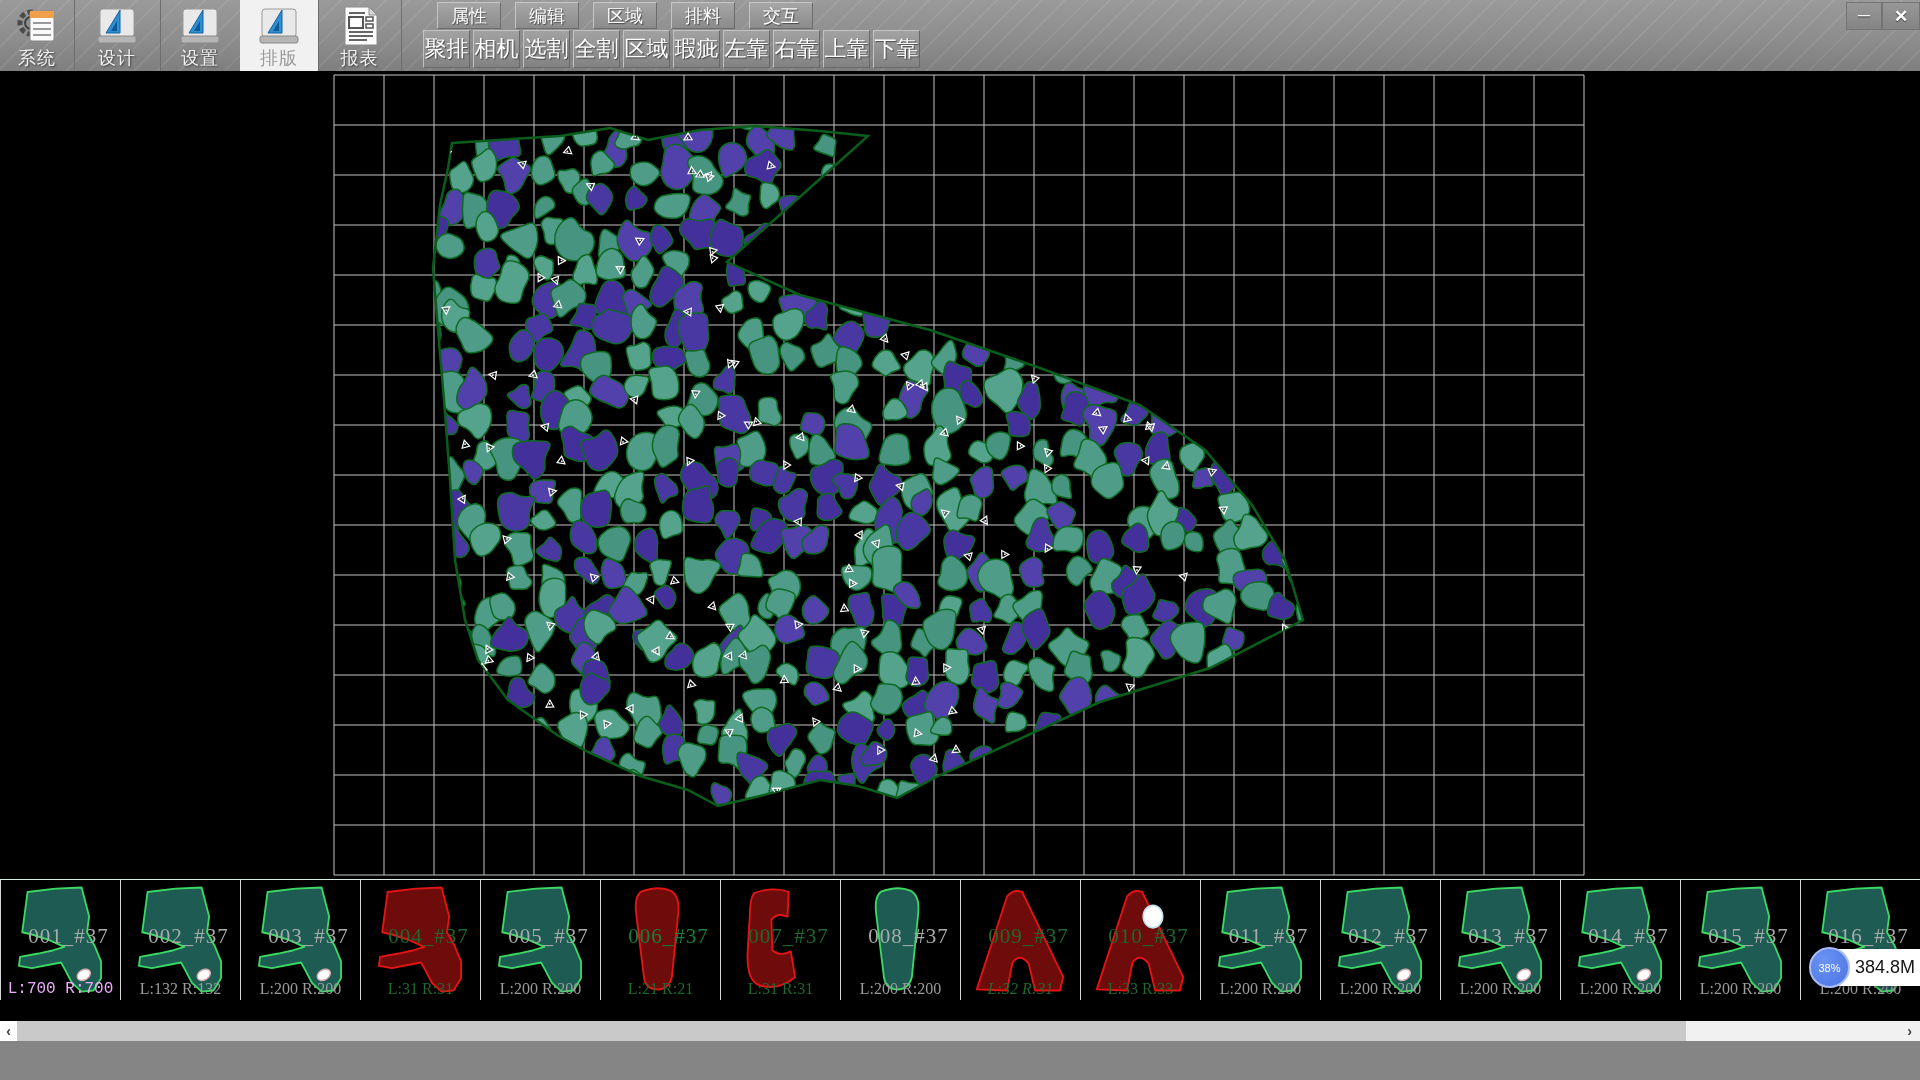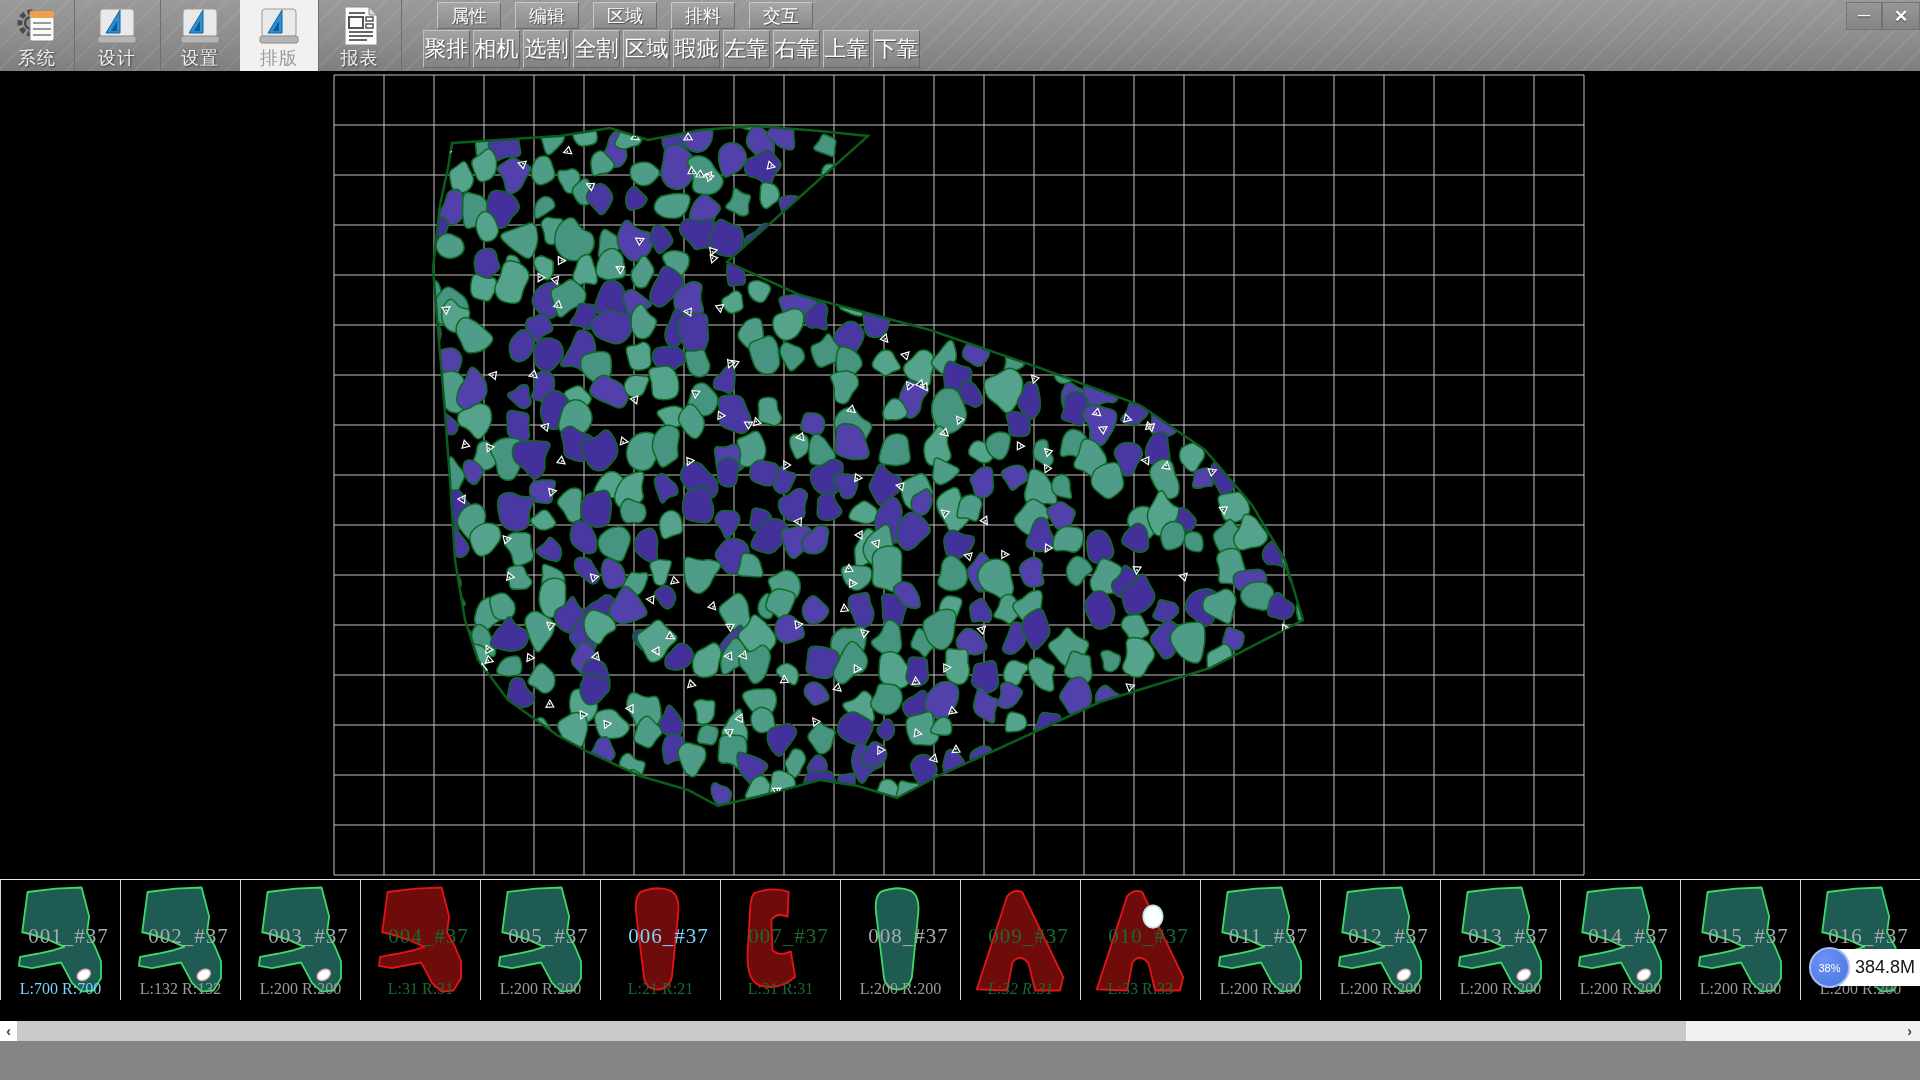--- a/index.html
+++ b/index.html
@@ -1191,21 +1191,21 @@
 </div>
 
 <div class="strip">
   <div class="cells" id="partCells">
       <div class="cell">
         <svg width="108" height="112" viewBox="0 0 100 100" preserveAspectRatio="none">
           <path d="M20,8 L46,5 L70,4 L77,30 L75,44 L82,56 L88,70 L88,85 L81,96 L70,97 L61,89 L55,78 L51,71 L40,73 L24,76 L12,74 L13,66 L30,63 L44,60 L54,57 L40,51 L24,46 L15,44 Z" fill="#1E5B53" stroke="#3BD964" stroke-width="1.7" stroke-linejoin="round"></path>
           <ellipse cx="72" cy="82" rx="6.5" ry="4.5" fill="#FFFFFF" stroke="#dcacac" stroke-width="1.3" transform="rotate(-28 72 82)"></ellipse>
         </svg>
         <div class="pid" style="color: rgb(169, 171, 171);">001_#37</div>
-        <div class="plr" style="color: #7dd3fc;">L:700 R:700</div>
+        <div class="plr" style="color: #f0abfc; font-family: Liberation Mono, monospace;">L:700 R:700</div>
       </div>
       <div class="cell">
         <svg width="108" height="112" viewBox="0 0 100 100" preserveAspectRatio="none">
           <path d="M20,8 L46,5 L70,4 L77,30 L75,44 L82,56 L88,70 L88,85 L81,96 L70,97 L61,89 L55,78 L51,71 L40,73 L24,76 L12,74 L13,66 L30,63 L44,60 L54,57 L40,51 L24,46 L15,44 Z" fill="#1E5B53" stroke="#3BD964" stroke-width="1.7" stroke-linejoin="round"></path>
           <ellipse cx="72" cy="82" rx="6.5" ry="4.5" fill="#FFFFFF" stroke="#dcacac" stroke-width="1.3" transform="rotate(-28 72 82)"></ellipse>
         </svg>
         <div class="pid" style="color: rgb(169, 171, 171);">002_#37</div>
         <div class="plr" style="color: rgb(155, 155, 155);">L:132 R:132</div>
       </div>
       <div class="cell">
@@ -1227,21 +1227,21 @@
         <svg width="108" height="112" viewBox="0 0 100 100" preserveAspectRatio="none">
           <path d="M20,8 L46,5 L70,4 L77,30 L75,44 L82,56 L88,70 L88,85 L81,96 L70,97 L61,89 L55,78 L51,71 L40,73 L24,76 L12,74 L13,66 L30,63 L44,60 L54,57 L40,51 L24,46 L15,44 Z" fill="#1E5B53" stroke="#3BD964" stroke-width="1.7" stroke-linejoin="round"></path>
         </svg>
         <div class="pid" style="color: rgb(169, 171, 171);">005_#37</div>
         <div class="plr" style="color: rgb(155, 155, 155);">L:200 R:200</div>
       </div>
       <div class="cell">
         <svg width="108" height="112" viewBox="0 0 100 100" preserveAspectRatio="none">
           <path d="M32,8 Q48,2 60,7 Q68,11 67,26 L61,84 Q58,96 46,95 Q36,94 35,83 L28,28 Q26,13 32,8 Z" fill="#6E0C0C" stroke="#E51414" stroke-width="1.7" stroke-linejoin="round"></path>
         </svg>
-        <div class="pid" style="color: #7dd3fc;">006_#37</div>
+        <div class="pid" style="color: #15803d;">006_#37</div>
         <div class="plr" style="color: rgb(30, 104, 48);">L:21 R:21</div>
       </div>
       <div class="cell">
         <svg width="108" height="112" viewBox="0 0 100 100" preserveAspectRatio="none">
           <path d="M26,9 Q44,3 58,8 L57,30 Q47,26 42,33 L43,60 Q50,66 60,61 L64,84 Q48,97 30,91 Q19,86 20,62 L22,30 Q22,14 26,9 Z" fill="#6E0C0C" stroke="#E51414" stroke-width="1.7" stroke-linejoin="round"></path>
         </svg>
         <div class="pid" style="color: rgb(30, 104, 48); text-align: center;">007_#37</div>
         <div class="plr" style="color: rgb(30, 104, 48);">L:31 R:31</div>
       </div>
       <div class="cell">

